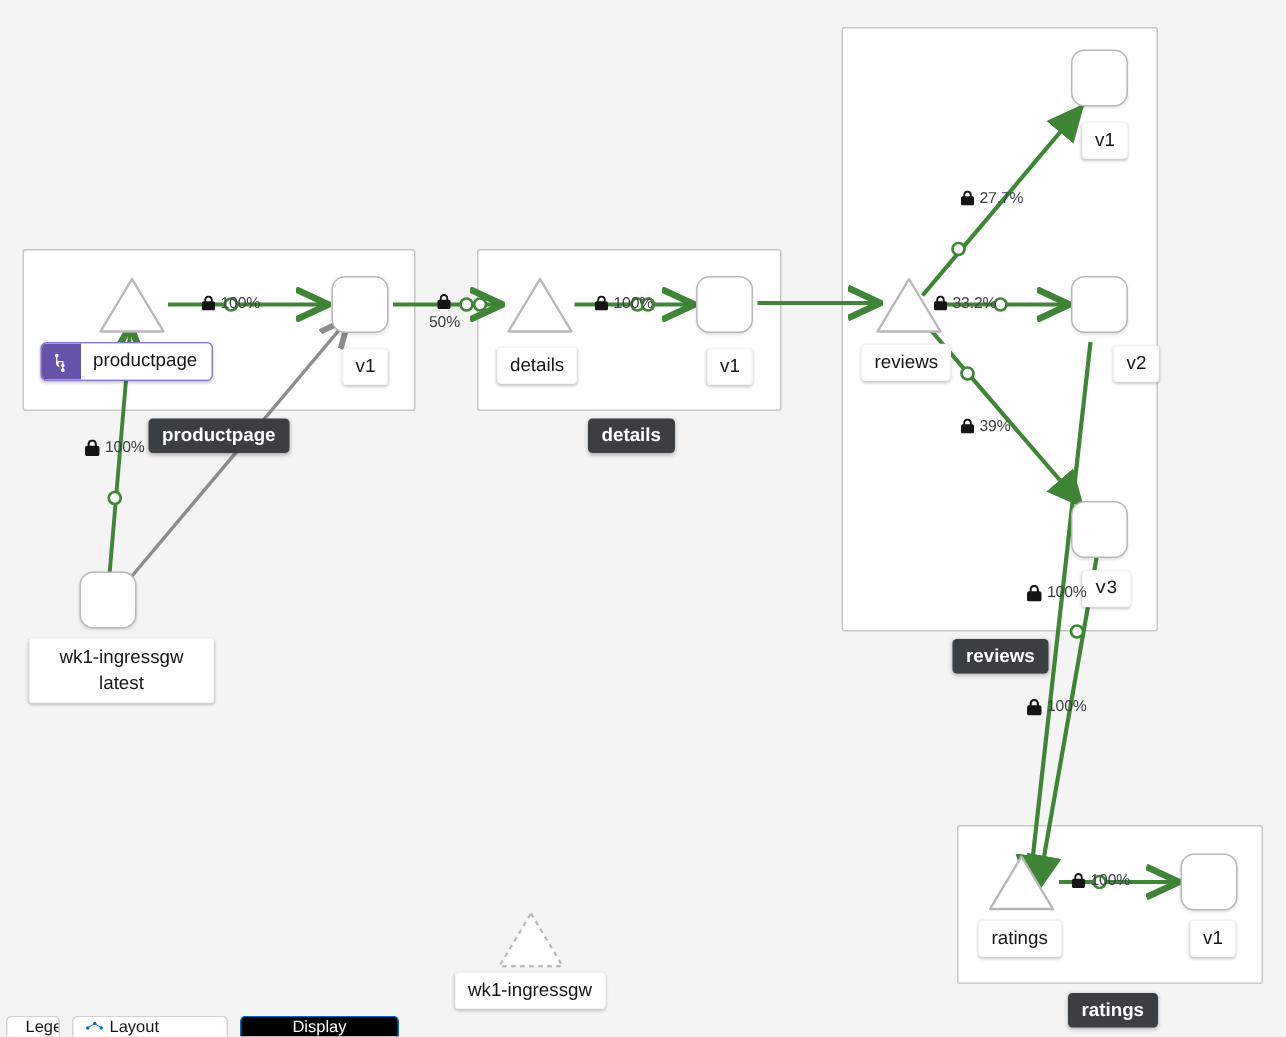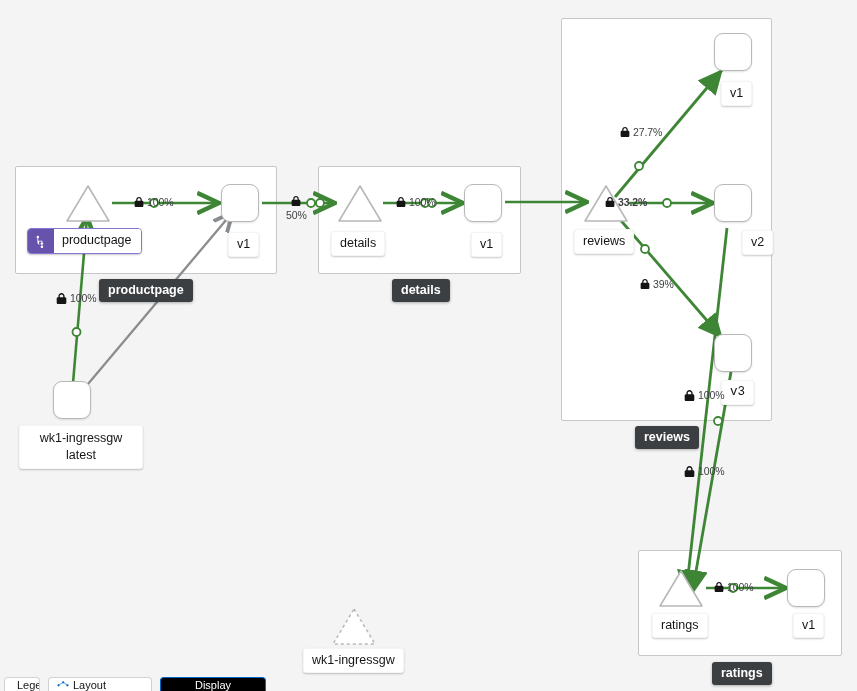--- a/index.html
+++ b/index.html
@@ -217,28 +217,28 @@
     <span class="pct">50%</span>
   </div>
 
   <div class="elabel" style="left:396px;top:196px;">
     <svg class="lock" width="10" height="10" viewBox="0 0 448 512" fill="#151515">
         <path d="M144 144v48H304V144c0-44.2-35.8-80-80-80s-80 35.8-80 80zM80 192V144C80 64.5 144.5 0 224 0s144 64.5 144 144v48h16c35.3 0 64 28.7 64 64V448c0 35.3-28.7 64-64 64H64c-35.3 0-64-28.7-64-64V256c0-35.3 28.7-64 64-64H80z"></path>
       </svg>
     <span class="pct">100%</span>
   </div>
 
-  <div class="elabel" style="left:620px;top:126px;">
+  <div class="elabel" style="left:640px;top:126px;">
     <svg class="lock" width="10" height="10" viewBox="0 0 448 512" fill="#151515">
         <path d="M144 144v48H304V144c0-44.2-35.8-80-80-80s-80 35.8-80 80zM80 192V144C80 64.5 144.5 0 224 0s144 64.5 144 144v48h16c35.3 0 64 28.7 64 64V448c0 35.3-28.7 64-64 64H64c-35.3 0-64-28.7-64-64V256c0-35.3 28.7-64 64-64H80z"></path>
       </svg>
     <span class="pct">27.7%</span>
   </div>
 
-  <div class="elabel" style="left:605px;top:196px;font-weight:bold;">
+  <div class="elabel" style="left:622px;top:196px;">
     <svg class="lock" width="10" height="10" viewBox="0 0 448 512" fill="#151515">
         <path d="M144 144v48H304V144c0-44.2-35.8-80-80-80s-80 35.8-80 80zM80 192V144C80 64.5 144.5 0 224 0s144 64.5 144 144v48h16c35.3 0 64 28.7 64 64V448c0 35.3-28.7 64-64 64H64c-35.3 0-64-28.7-64-64V256c0-35.3 28.7-64 64-64H80z"></path>
       </svg>
     <span class="pct">33.2%</span>
   </div>
 
   <div class="elabel" style="left:640px;top:278px;">
     <svg class="lock" width="10" height="10" viewBox="0 0 448 512" fill="#151515">
         <path d="M144 144v48H304V144c0-44.2-35.8-80-80-80s-80 35.8-80 80zM80 192V144C80 64.5 144.5 0 224 0s144 64.5 144 144v48h16c35.3 0 64 28.7 64 64V448c0 35.3-28.7 64-64 64H64c-35.3 0-64-28.7-64-64V256c0-35.3 28.7-64 64-64H80z"></path>
       </svg>

